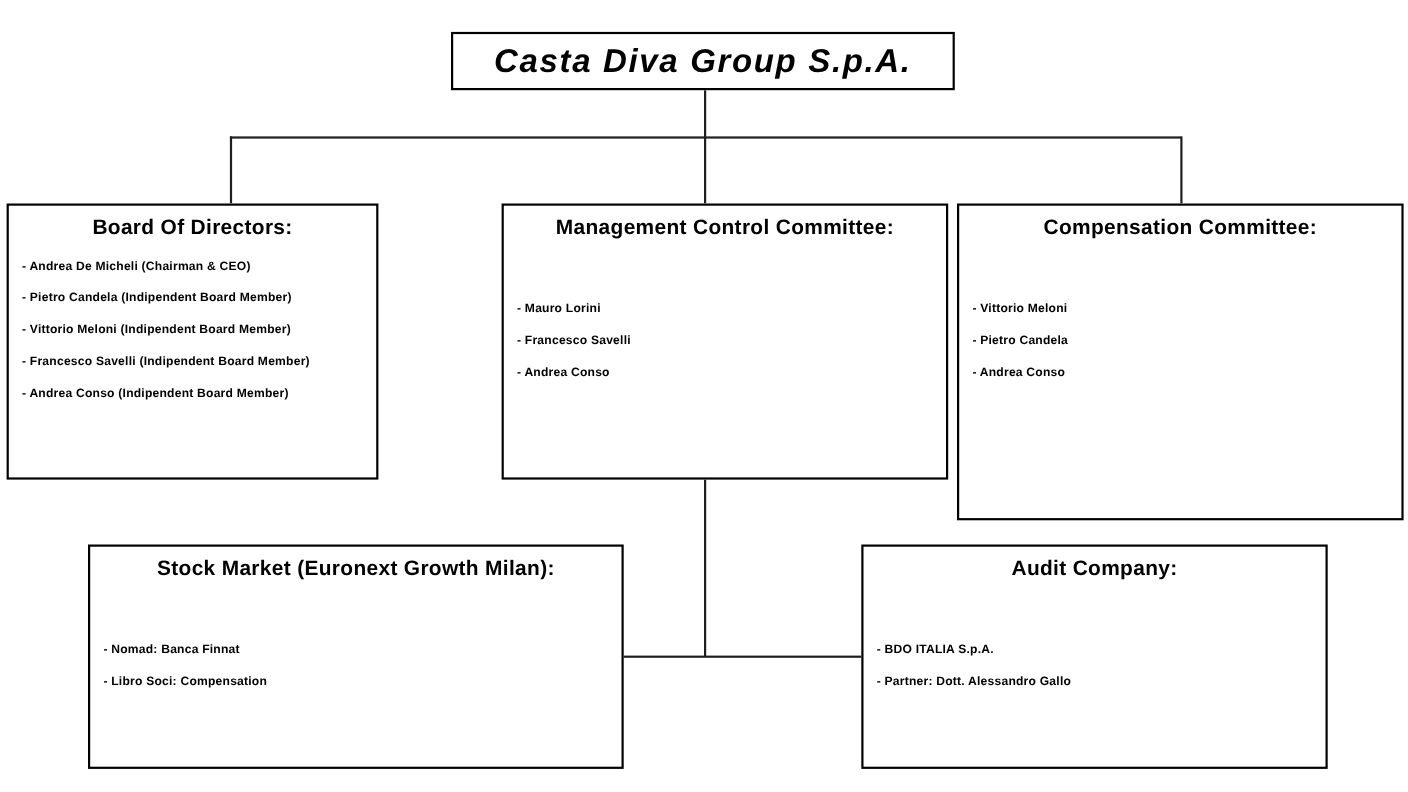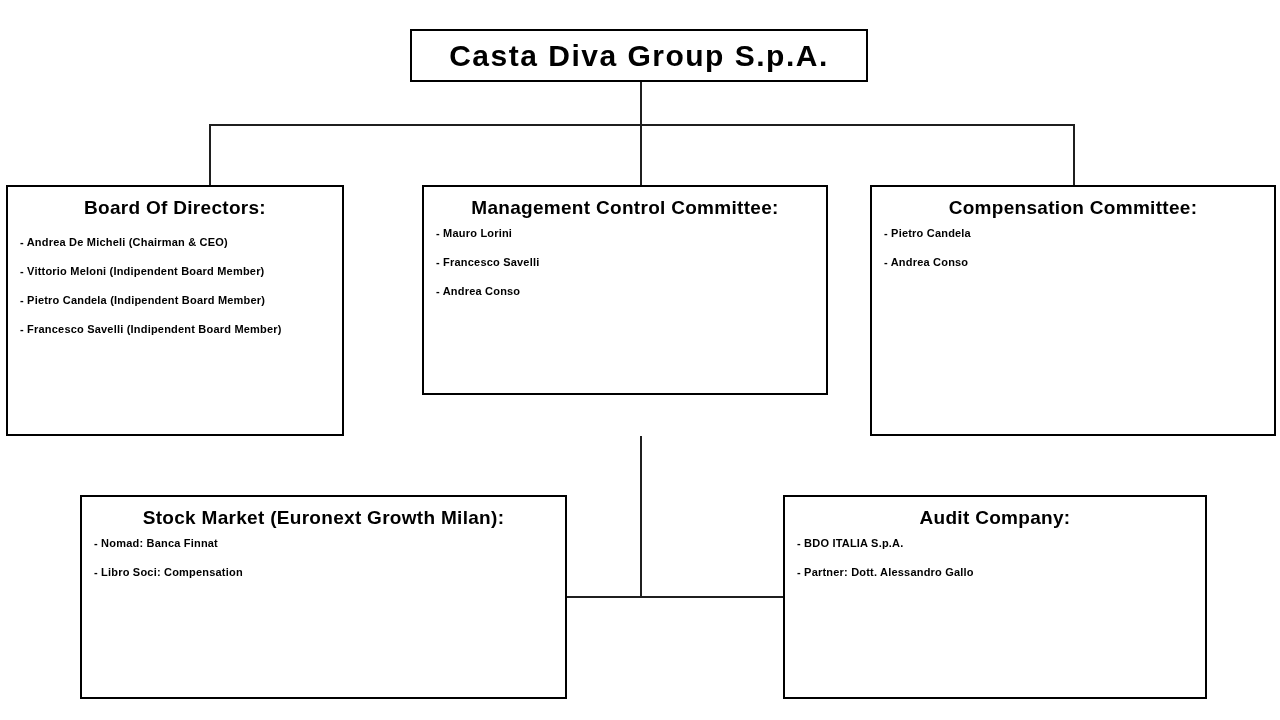--- a/index.html
+++ b/index.html
@@ -17,21 +17,21 @@
     overflow: hidden;
   }
   .org-box {
     position: absolute;
     box-sizing: border-box;
     border: 2px solid #000000;
     background: #ffffff;
   }
   .root-box {
     left: 410px; top: 29px; width: 458px; height: 53px;
-    display: flex; align-items: center; justify-content: center;
+    display: flex; align-items: center; justify-content: center; font-style: italic;
   }
   .root-title {
     font-size: 30px;
     font-weight: bold;
     letter-spacing: 1.5px;
     white-space: nowrap;
   }
   .box-title {
     font-size: 19px;
     font-weight: bold;
@@ -45,25 +45,25 @@
     padding-right: 4px;
   }
   .items .item {
     font-size: 11px;
     font-weight: bold;
     line-height: 29px;
     letter-spacing: 0.2px;
     white-space: nowrap;
   }
   .gap-small { margin-top: 9px; }
-  .gap-large { }
+  .gap-large { margin-top: 48px; }
 
   #board-box   { left: 6px;   top: 185px; width: 338px; height: 251px; }
-  #mcc-box     { left: 422px; top: 185px; width: 406px; height: 210px; }
-  #comp-box    { left: 870px; top: 185px; width: 406px; height: 251px; }
+  #mcc-box     { left: 456px; top: 185px; width: 406px; height: 251px; }
+  #comp-box    { left: 870px; top: 185px; width: 406px; height: 288px; }
   #stock-box   { left: 80px;  top: 495px; width: 487px; height: 204px; }
   #audit-box   { left: 783px; top: 495px; width: 424px; height: 204px; }
 
   .line {
     position: absolute;
     background: #1f1f1f;
   }
   .vline { width: 1.5px; }
   .hline { height: 1.5px; }
 
@@ -87,38 +87,40 @@
   <div class="line hline" id="line-bottom-h"></div>
 
   <div class="org-box root-box">
     <div class="root-title">Casta Diva Group S.p.A.</div>
   </div>
 
   <div class="org-box" id="board-box">
     <div class="box-title">Board Of Directors:</div>
     <div class="items gap-small">
         <div class="item">- Andrea De Micheli (Chairman &amp; CEO)</div>
+        <div class="item">- Pietro Candela (Indipendent Board Member)</div>
         <div class="item">- Vittorio Meloni (Indipendent Board Member)</div>
-        <div class="item">- Pietro Candela (Indipendent Board Member)</div>
         <div class="item">- Francesco Savelli (Indipendent Board Member)</div>
+        <div class="item">- Andrea Conso (Indipendent Board Member)</div>
       </div>
   </div>
 
   <div class="org-box" id="mcc-box">
     <div class="box-title">Management Control Committee:</div>
     <div class="items gap-large">
         <div class="item">- Mauro Lorini</div>
         <div class="item">- Francesco Savelli</div>
         <div class="item">- Andrea Conso</div>
       </div>
   </div>
 
   <div class="org-box" id="comp-box">
     <div class="box-title">Compensation Committee:</div>
     <div class="items gap-large">
+        <div class="item">- Vittorio Meloni</div>
         <div class="item">- Pietro Candela</div>
         <div class="item">- Andrea Conso</div>
       </div>
   </div>
 
   <div class="org-box" id="stock-box">
     <div class="box-title">Stock Market (Euronext Growth Milan):</div>
     <div class="items gap-large">
         <div class="item">- Nomad: Banca Finnat</div>
         <div class="item">- Libro Soci: Compensation</div>

